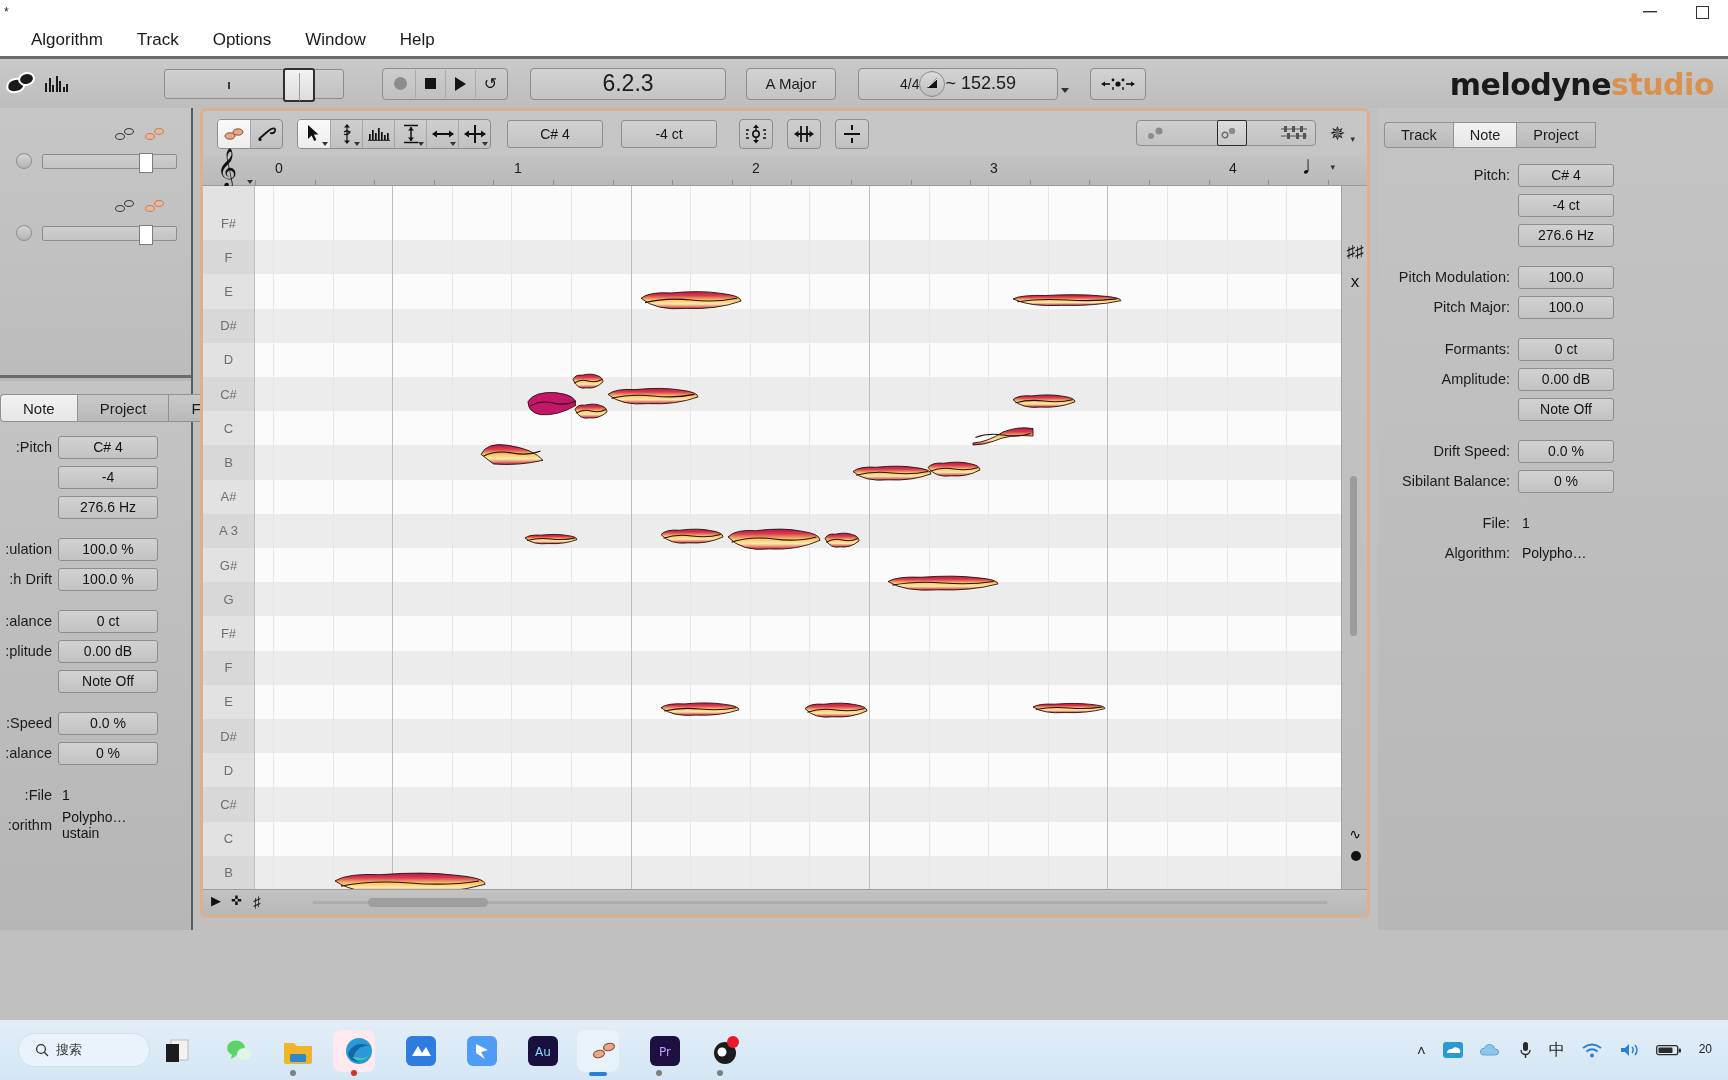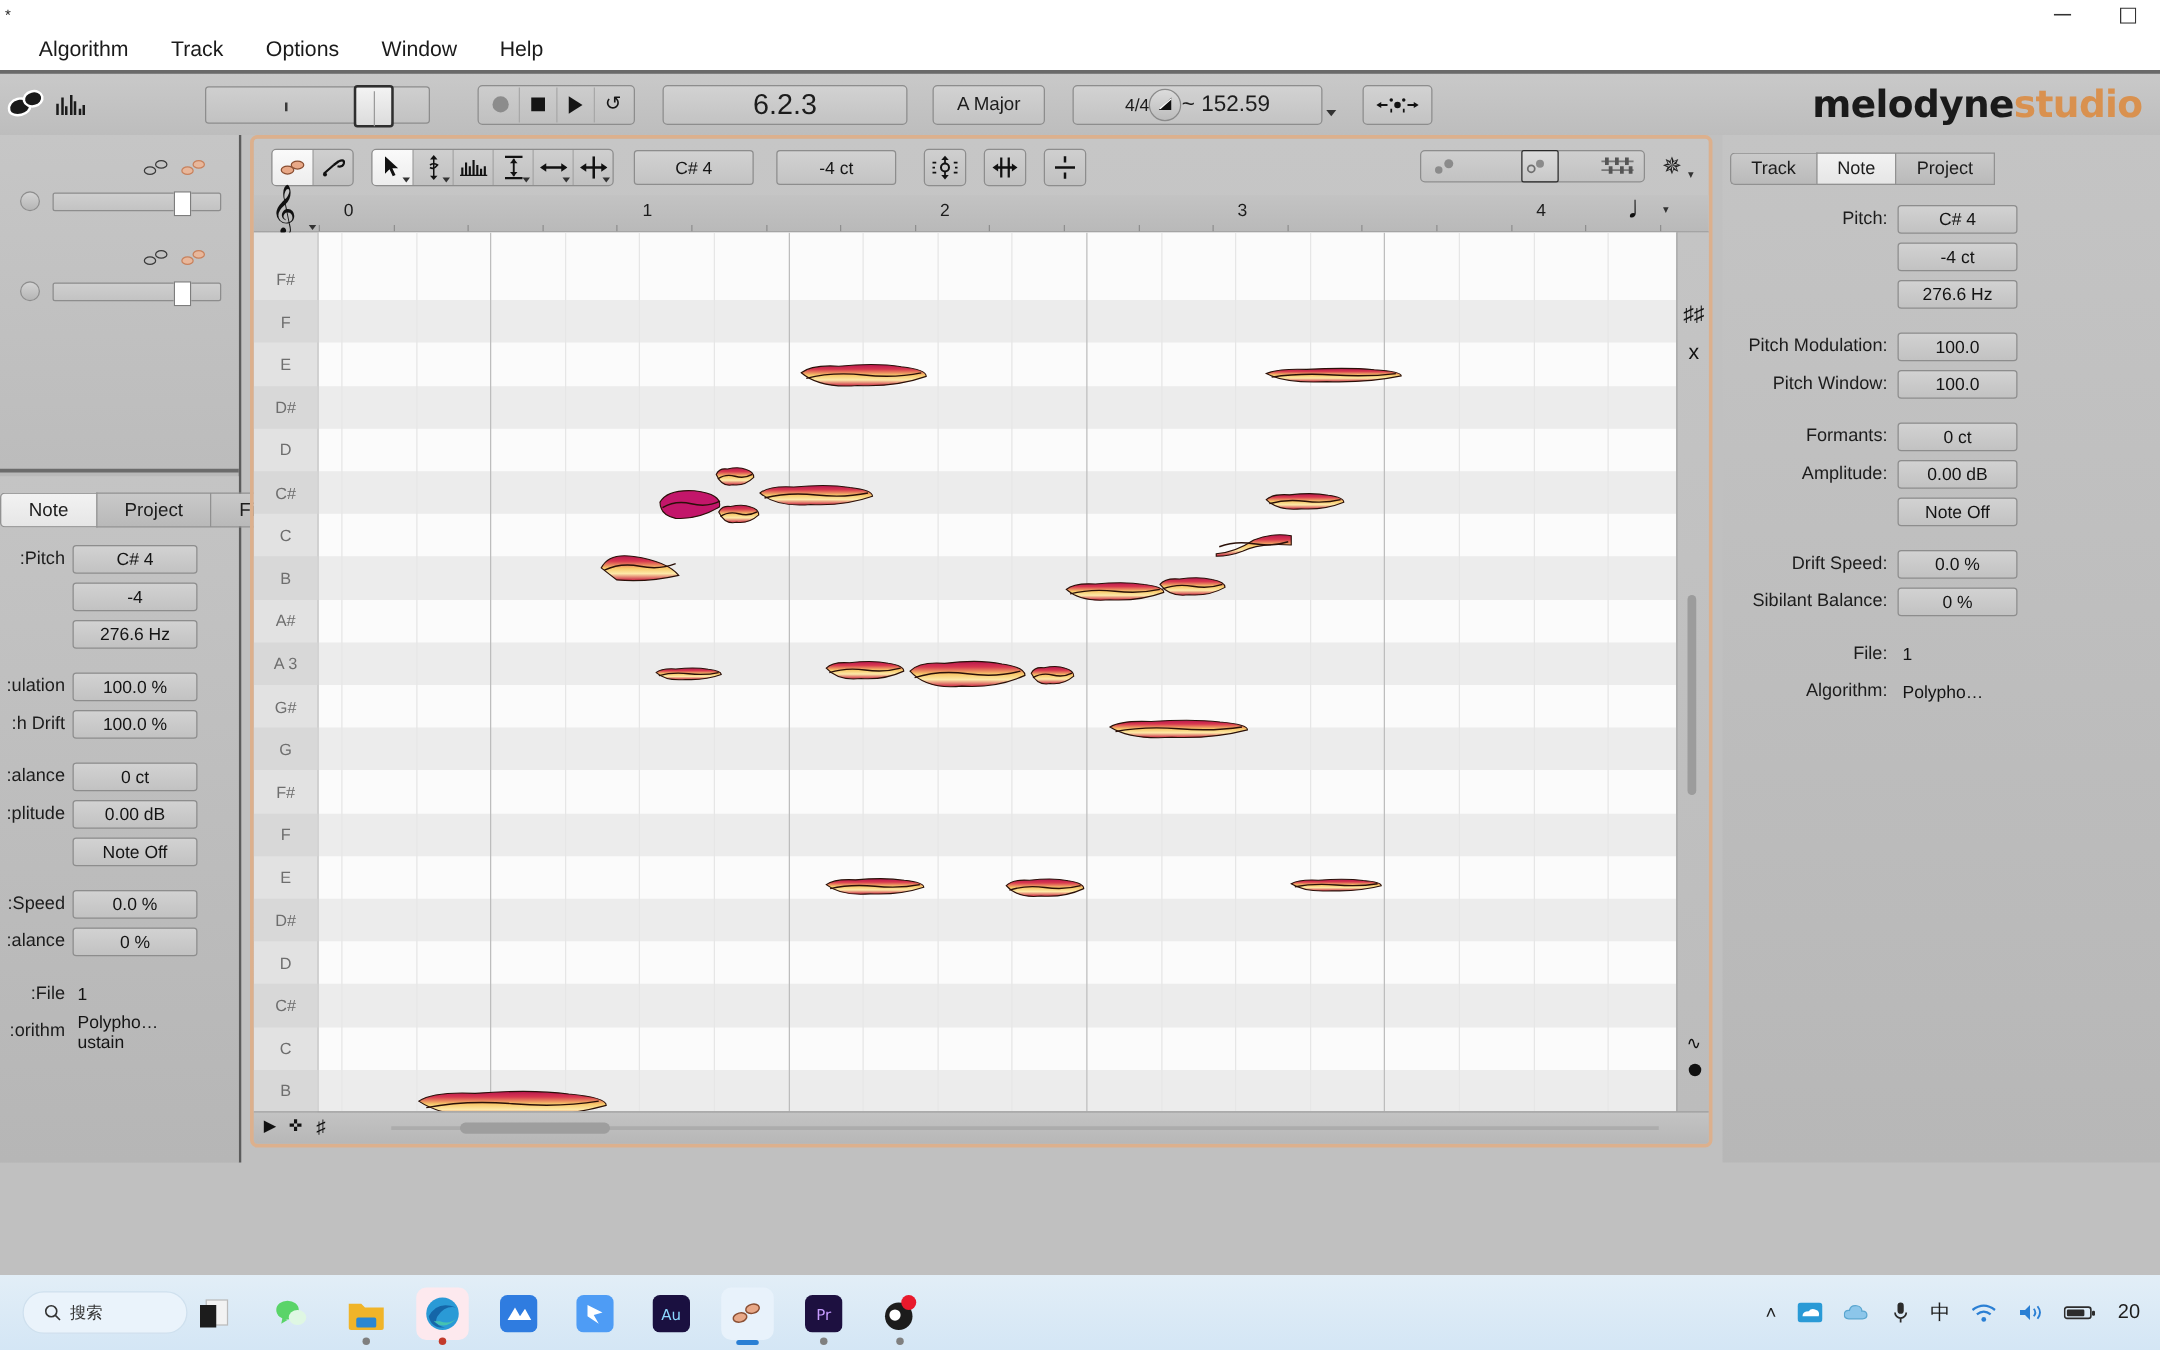--- a/index.html
+++ b/index.html
@@ -237,27 +237,27 @@
   .taskbar{
     position:absolute; left:0; bottom:0; width:1728px; height:60px;
     background:linear-gradient(#e2eef7,#d4e6f5);
   }
   .tb-search{ position:absolute; left:18px; top:13px; width:132px; height:34px;
     background:#eaf3fb; border:1px solid #cfe0ee; border-radius:17px;
     display:flex; align-items:center; gap:7px; padding-left:16px;
     font-size:13px; color:#333; }
   .tb-icons{ position:absolute; left:150px; top:10px; display:flex; gap:19px; align-items:center;}
   .tkicon{ width:42px; height:42px; border-radius:8px; position:relative;
-           display:flex; align-items:center; justify-content:center; }
+           display:flex; align-items:center; justify-content:flex-end; }
   .tkicon .dot{ position:absolute; bottom:-4px; left:50%; transform:translateX(-50%);
                 width:6px;height:6px;border-radius:50%; background:#7f7f7f;}
   .tkicon.active-bar .dot{ width:18px; height:4px; border-radius:2px; background:#2a7fd4;}
   .tray{ position:absolute; right:8px; top:0; height:60px; display:flex; align-items:center;
          gap:17px; padding-right:8px; font-size:15px; color:#1d1d1d;}
-  .tray .clock{ font-size:16px; line-height:1.15; text-align:left; }
+  .tray .clock{ font-size:12px; line-height:1.15; text-align:left; }
 </style>
 </head>
 <body>
 
 <div id="root">
 
   <div class="titlebar">
     <span class="tb-doc">*</span>
     <div class="tb-btns">
       <div class="tb-btn">
@@ -1046,21 +1046,21 @@
       <div class="rrow">
         <span class="rlabel"></span>
         <span class="rval">276.6 Hz</span>
       </div>
       <div class="gap"></div>
       <div class="rrow">
         <span class="rlabel">Pitch Modulation:</span>
         <span class="rval">100.0</span>
       </div>
       <div class="rrow">
-        <span class="rlabel">Pitch Window:</span>
+        <span class="rlabel">Pitch Major:</span>
         <span class="rval">100.0</span>
       </div>
       <div class="gap"></div>
       <div class="rrow">
         <span class="rlabel">Formants:</span>
         <span class="rval">0 ct</span>
       </div>
       <div class="rrow">
         <span class="rlabel">Amplitude:</span>
         <span class="rval">0.00 dB</span>

